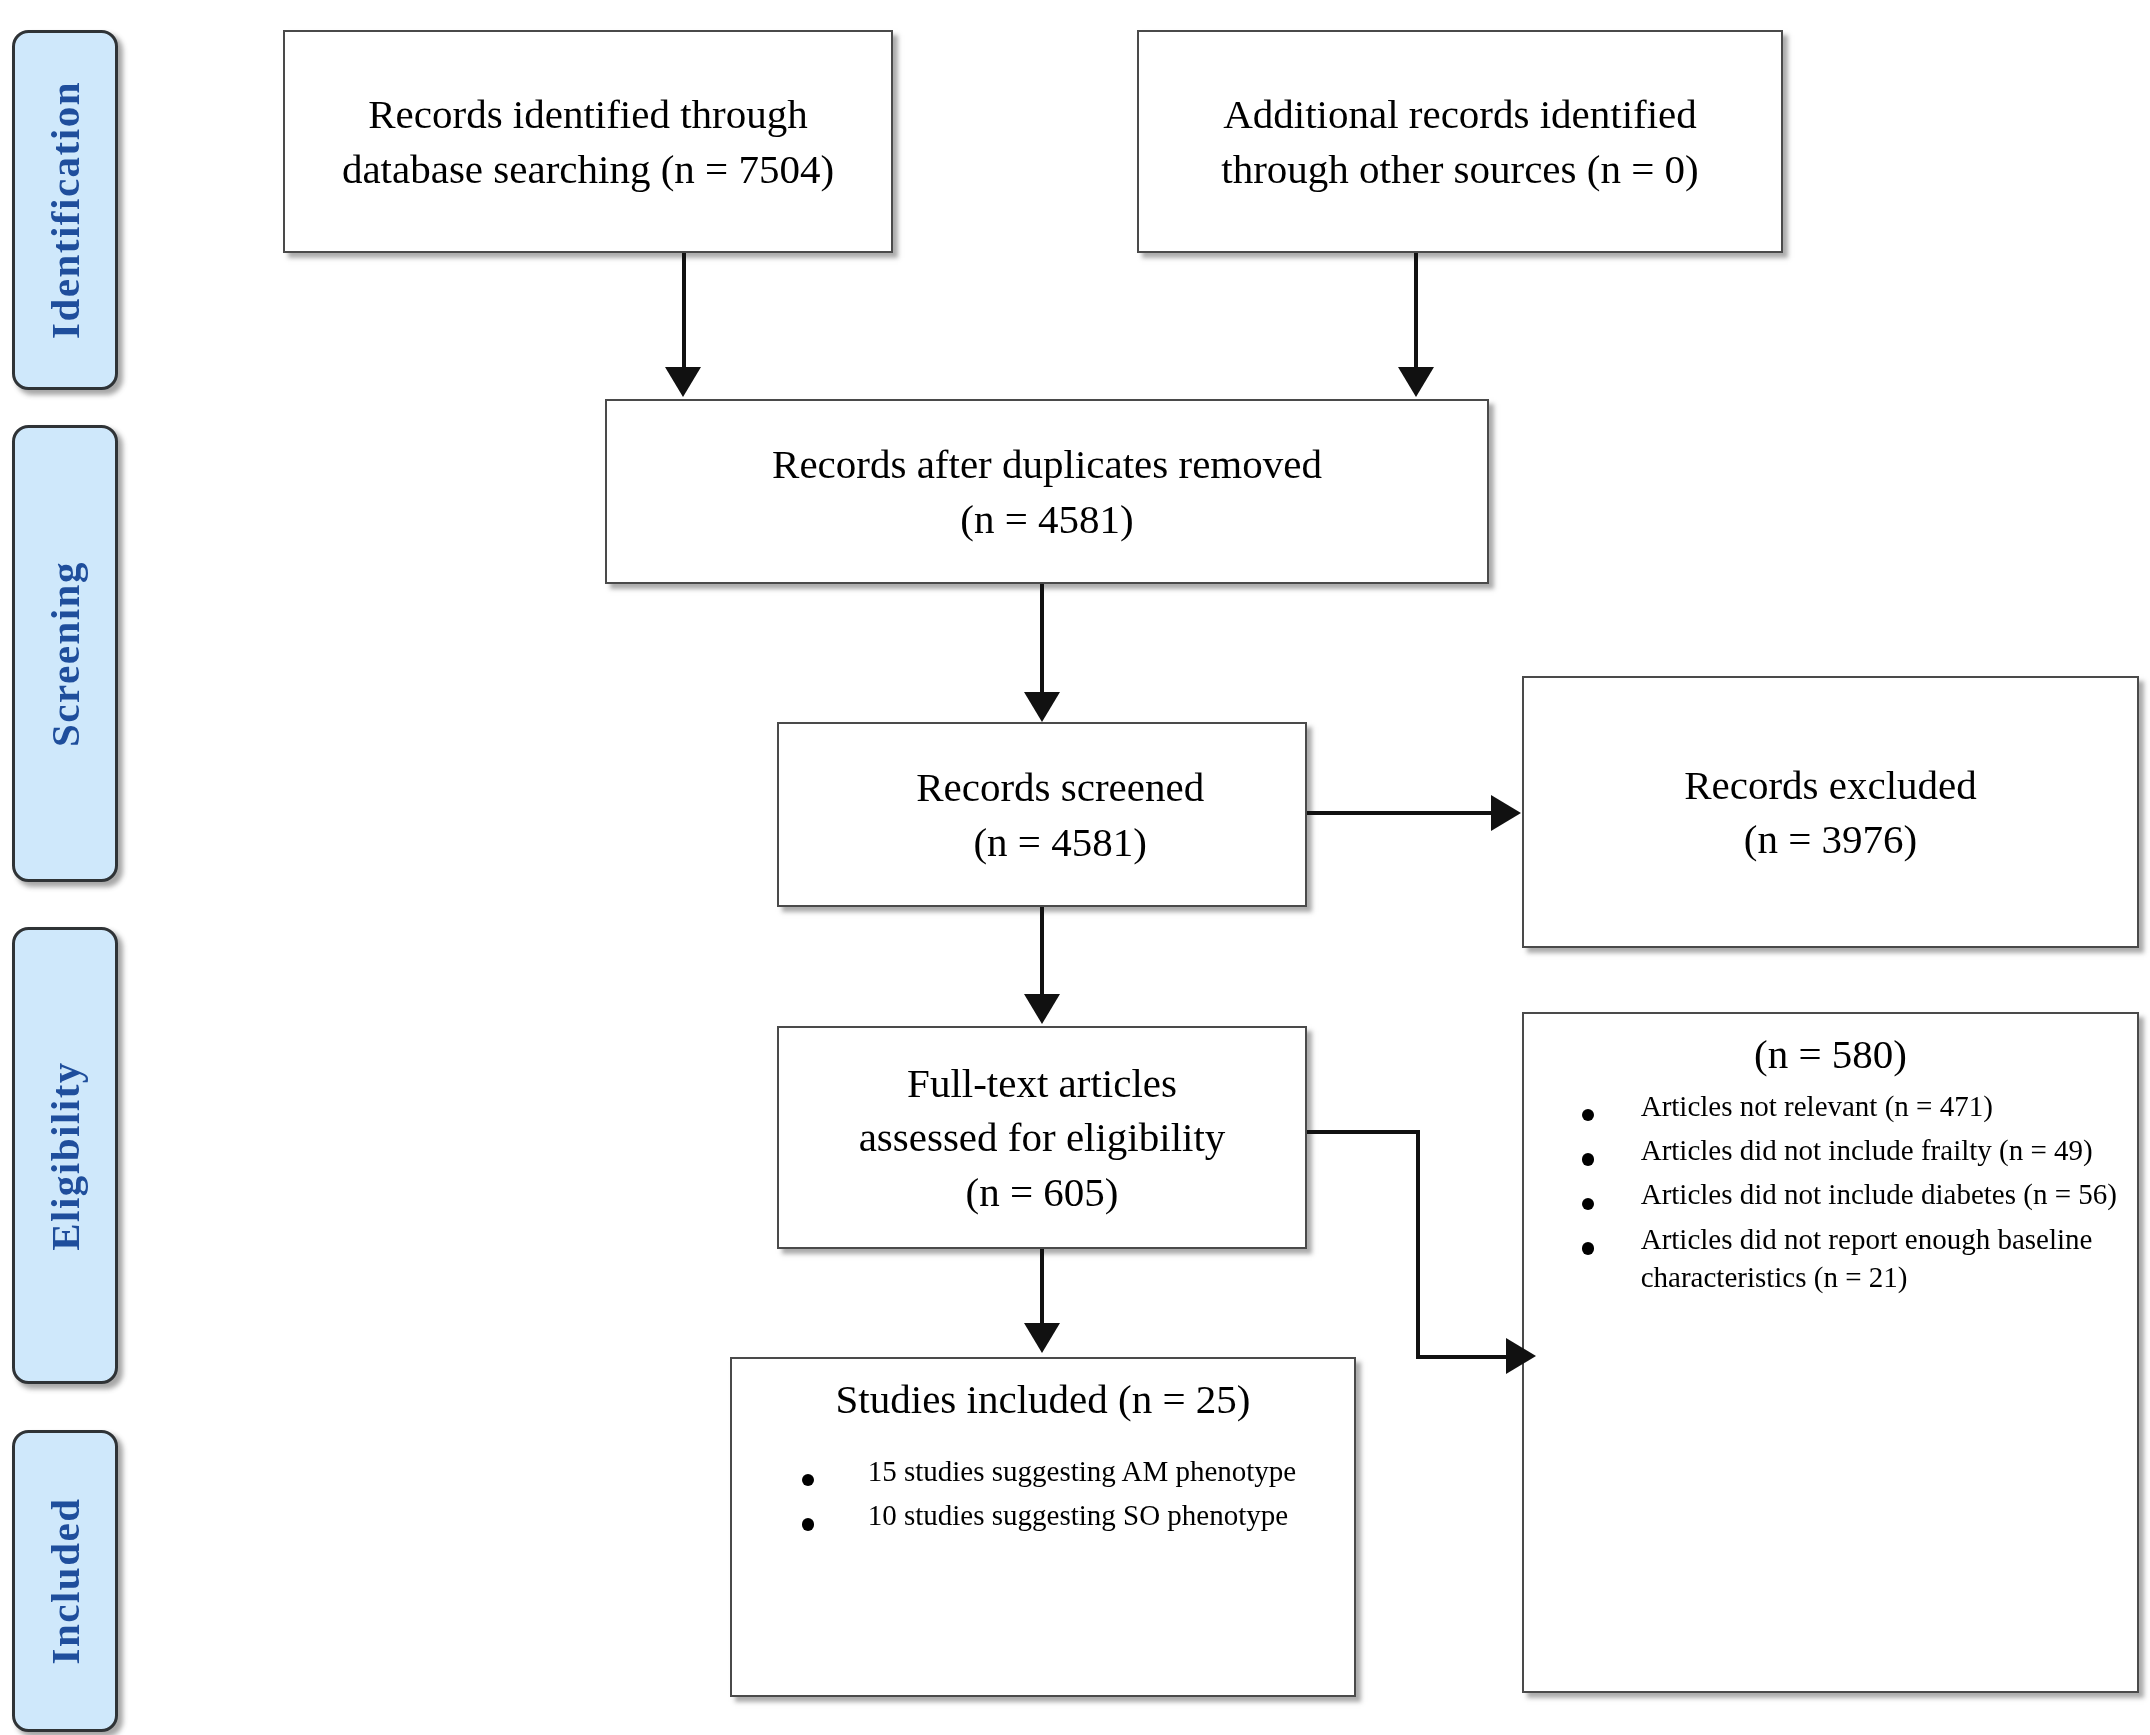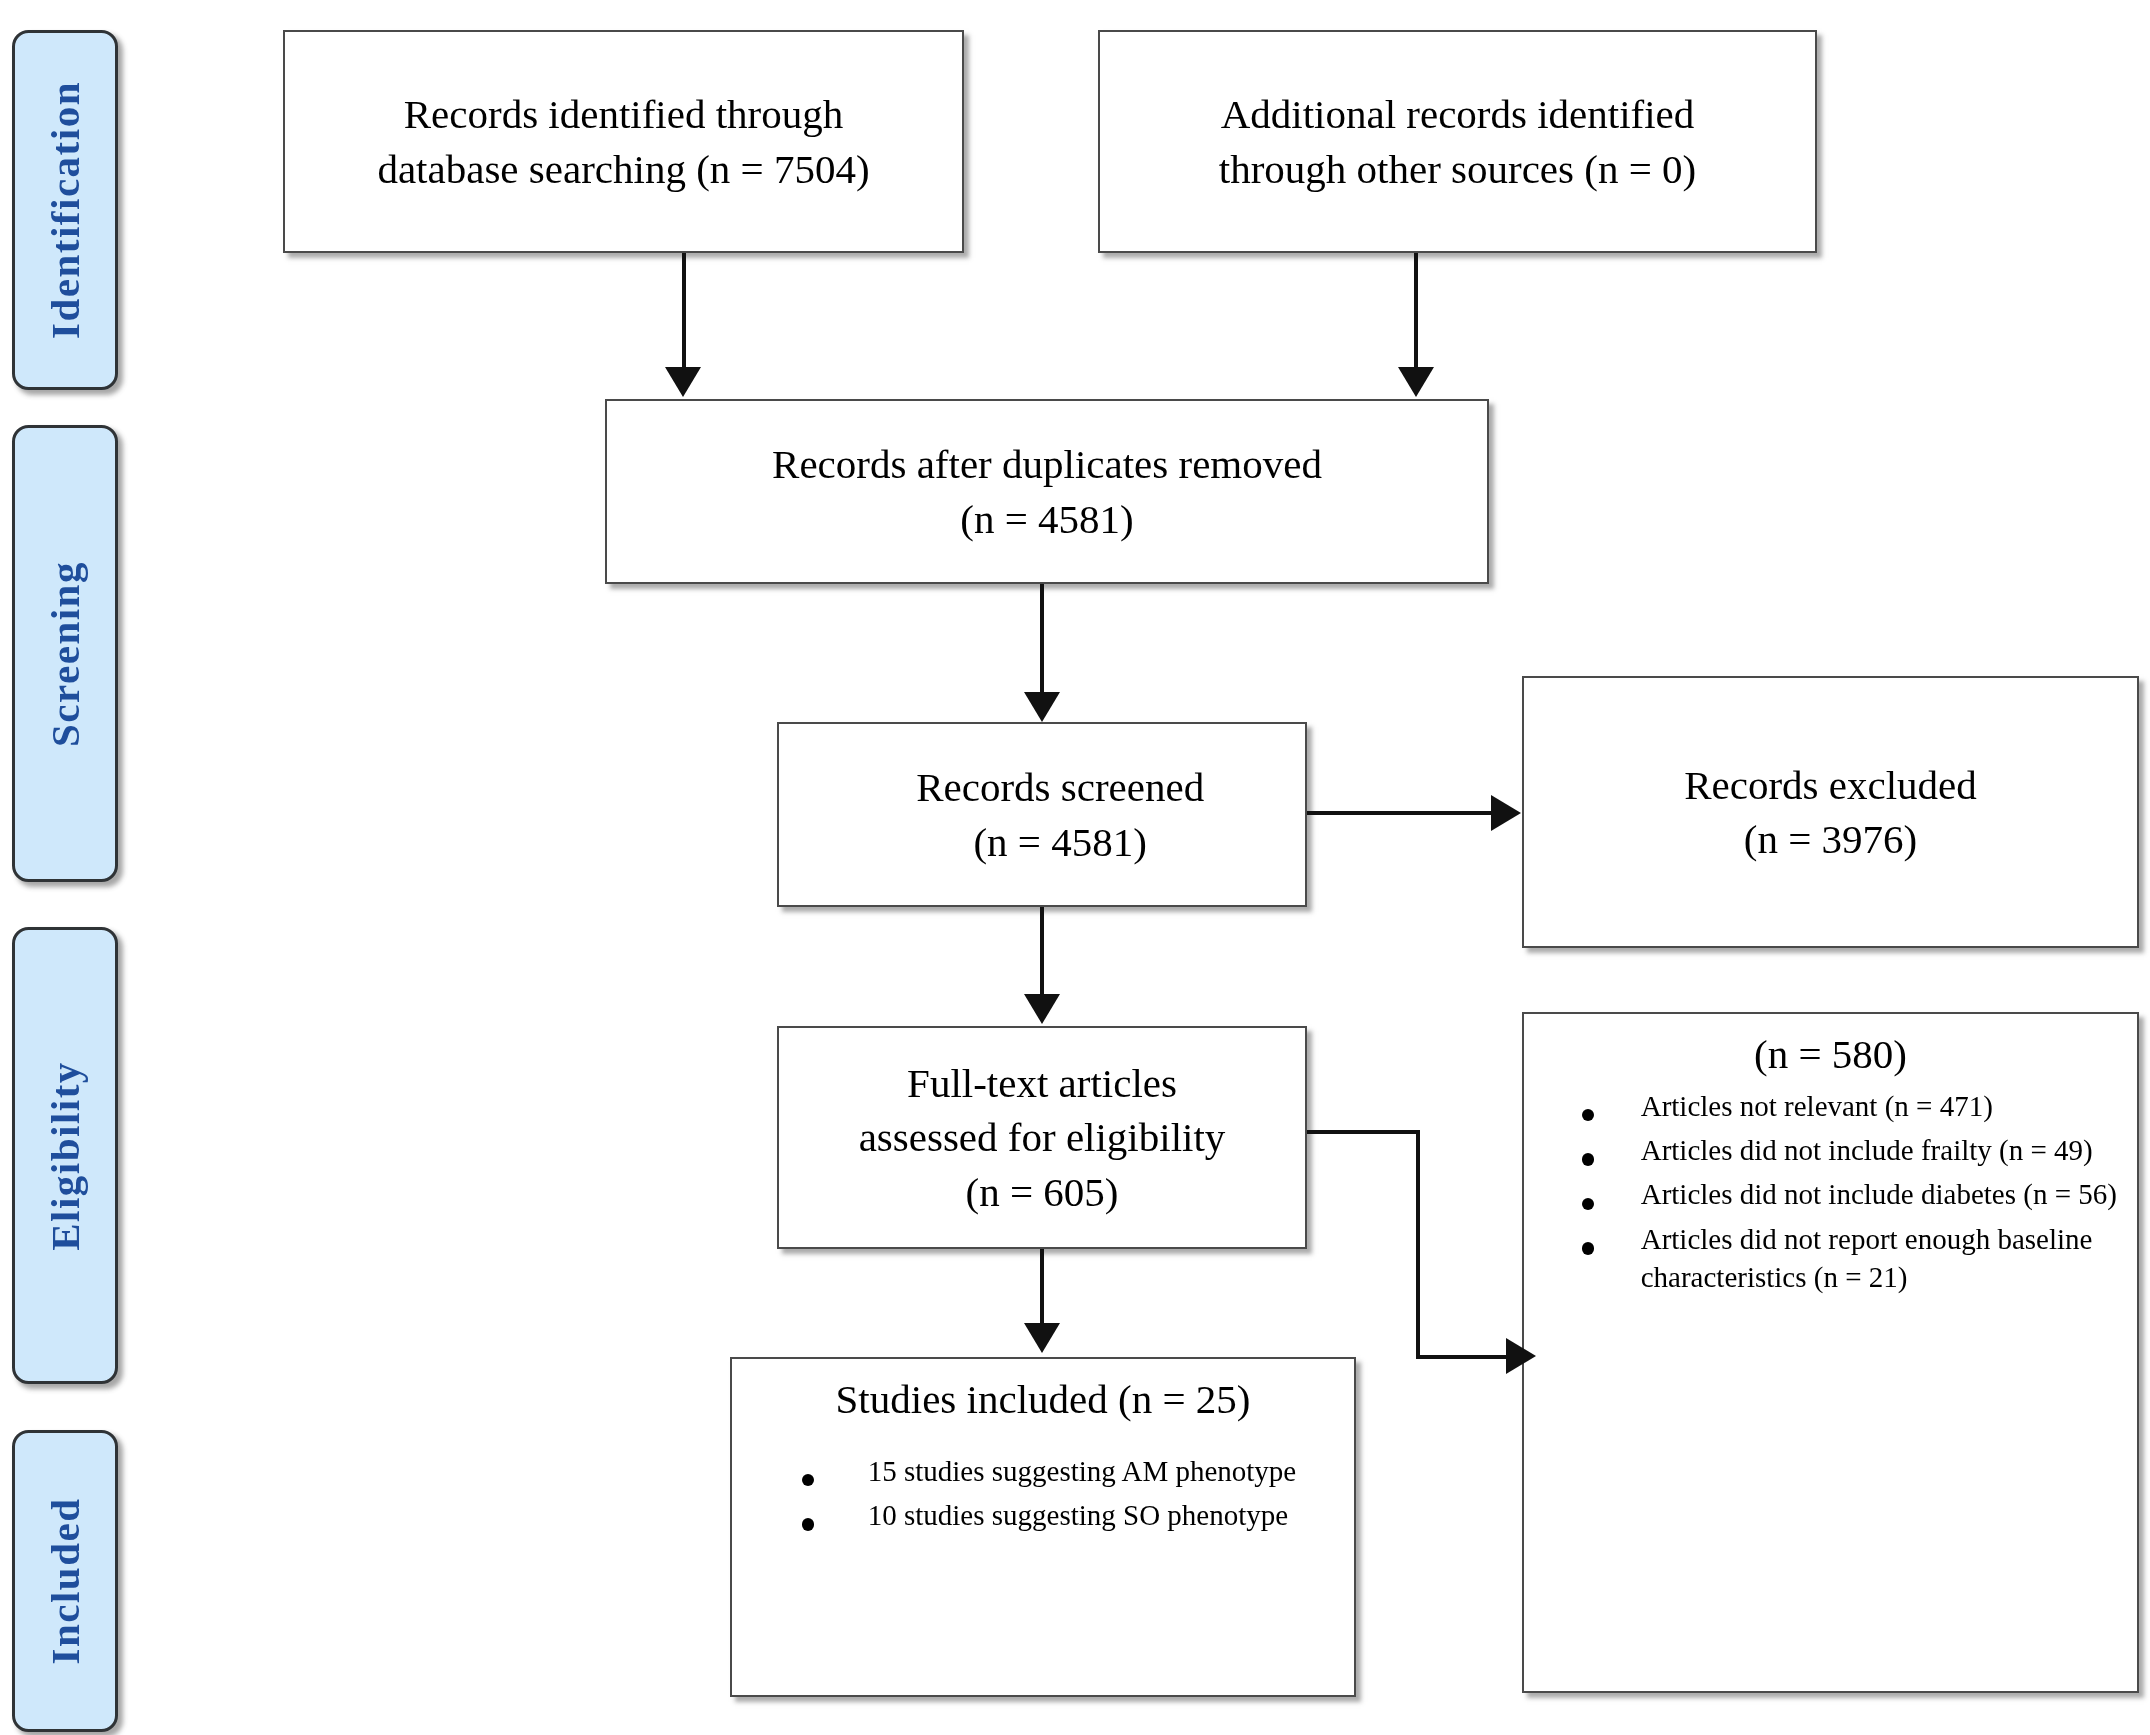--- a/index.html
+++ b/index.html
@@ -126,26 +126,26 @@
   </div>
 
   <div class="phase" style="left:11.7px; top:927px; width:106px; height:457px;">
     <span class="phase-label">Eligibility</span>
   </div>
 
   <div class="phase" style="left:11.7px; top:1430px; width:106px; height:302px;">
     <span class="phase-label">Included</span>
   </div>
 
-  <div class="box" style="left:283px; top:30px; width:681px; height:223px;">
+  <div class="box" style="left:283px; top:30px; width:610px; height:223px;">
     <span class="ln">Records identified through</span>
     <span class="ln">database searching (n = 7504)</span>
   </div>
 
-  <div class="box" style="left:1098px; top:30px; width:719px; height:223px;">
+  <div class="box" style="left:1137px; top:30px; width:646px; height:223px;">
     <span class="ln">Additional records identified</span>
     <span class="ln">through other sources (n = 0)</span>
   </div>
 
   <div class="box" style="left:605px; top:399px; width:884px; height:185px;">
     <span class="ln">Records after duplicates removed</span>
     <span class="ln">(n = 4581)</span>
   </div>
 
   <div class="box" style="left:777px; top:722px; width:530px; height:185px;padding-left:48px;">

